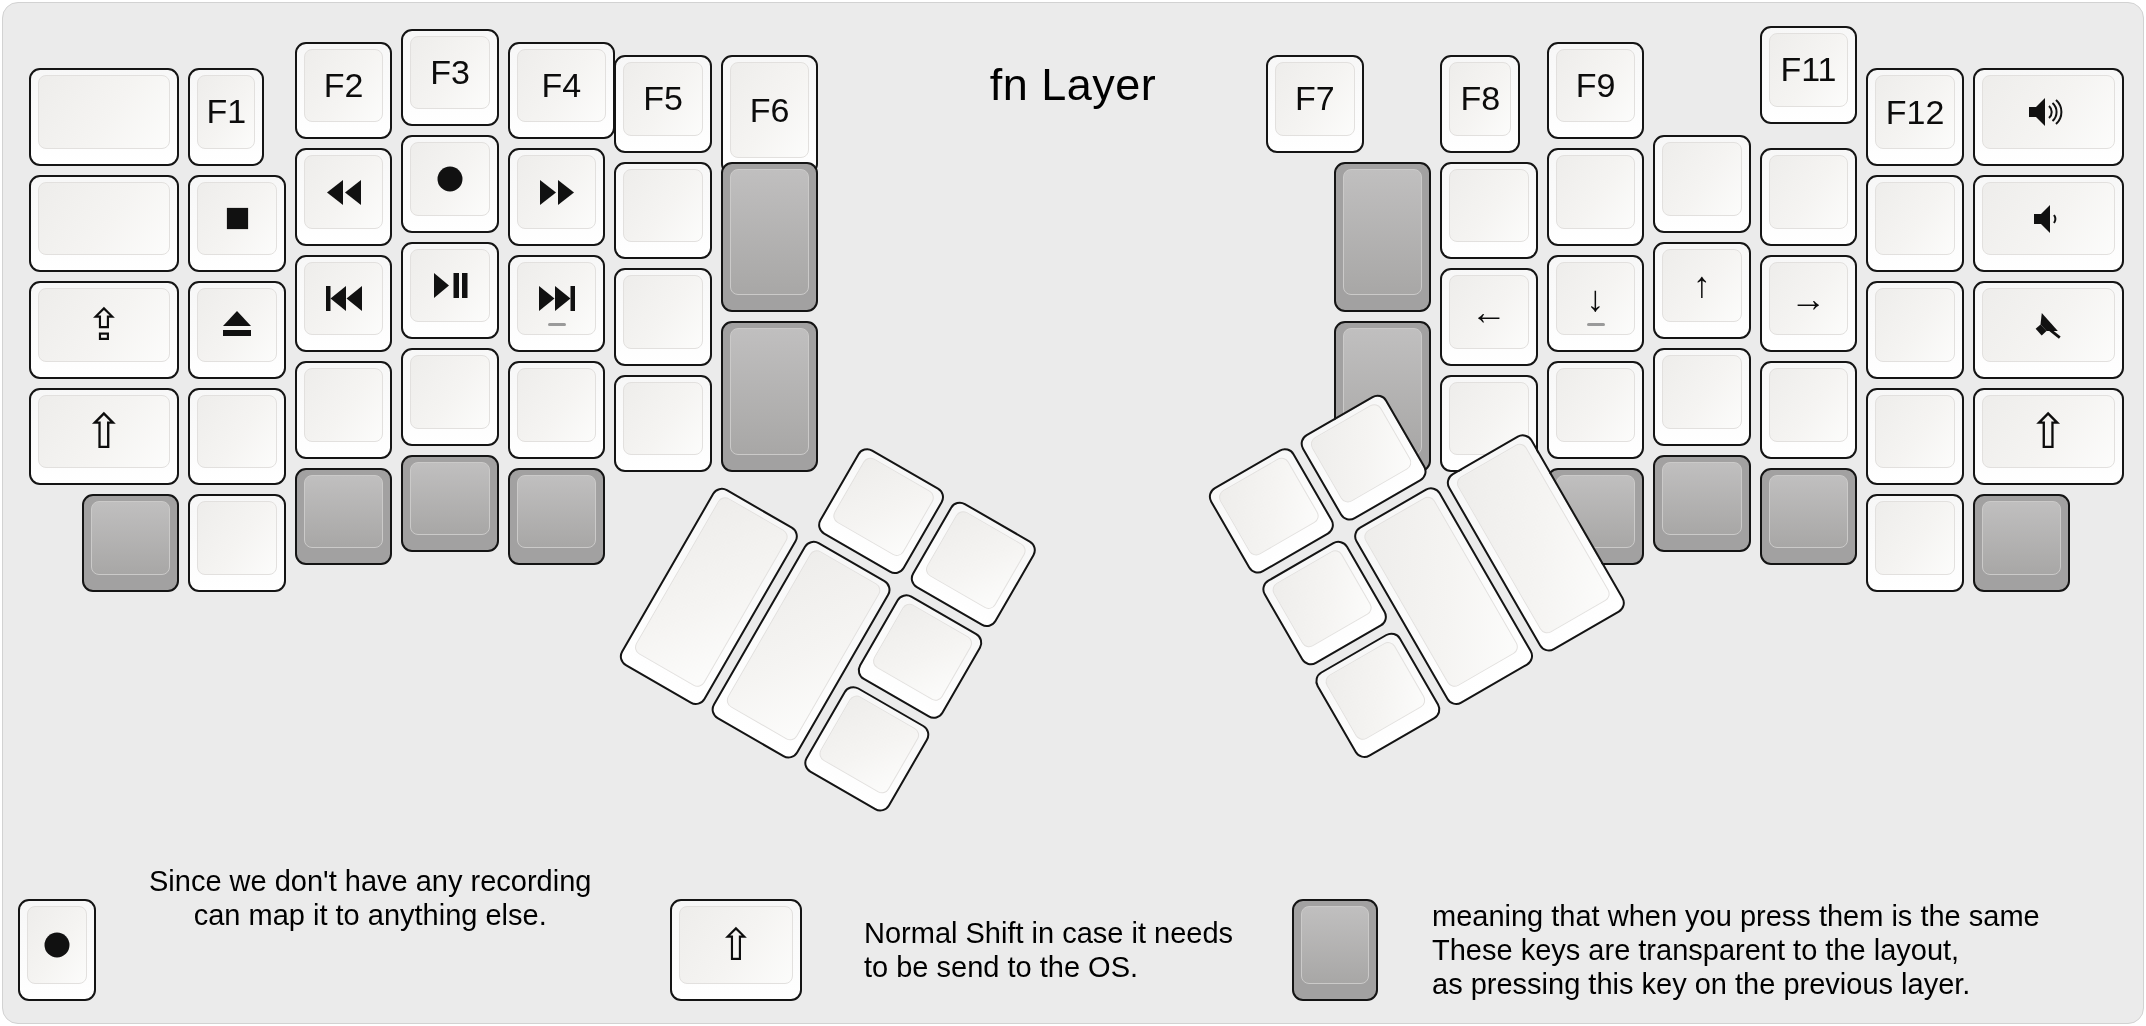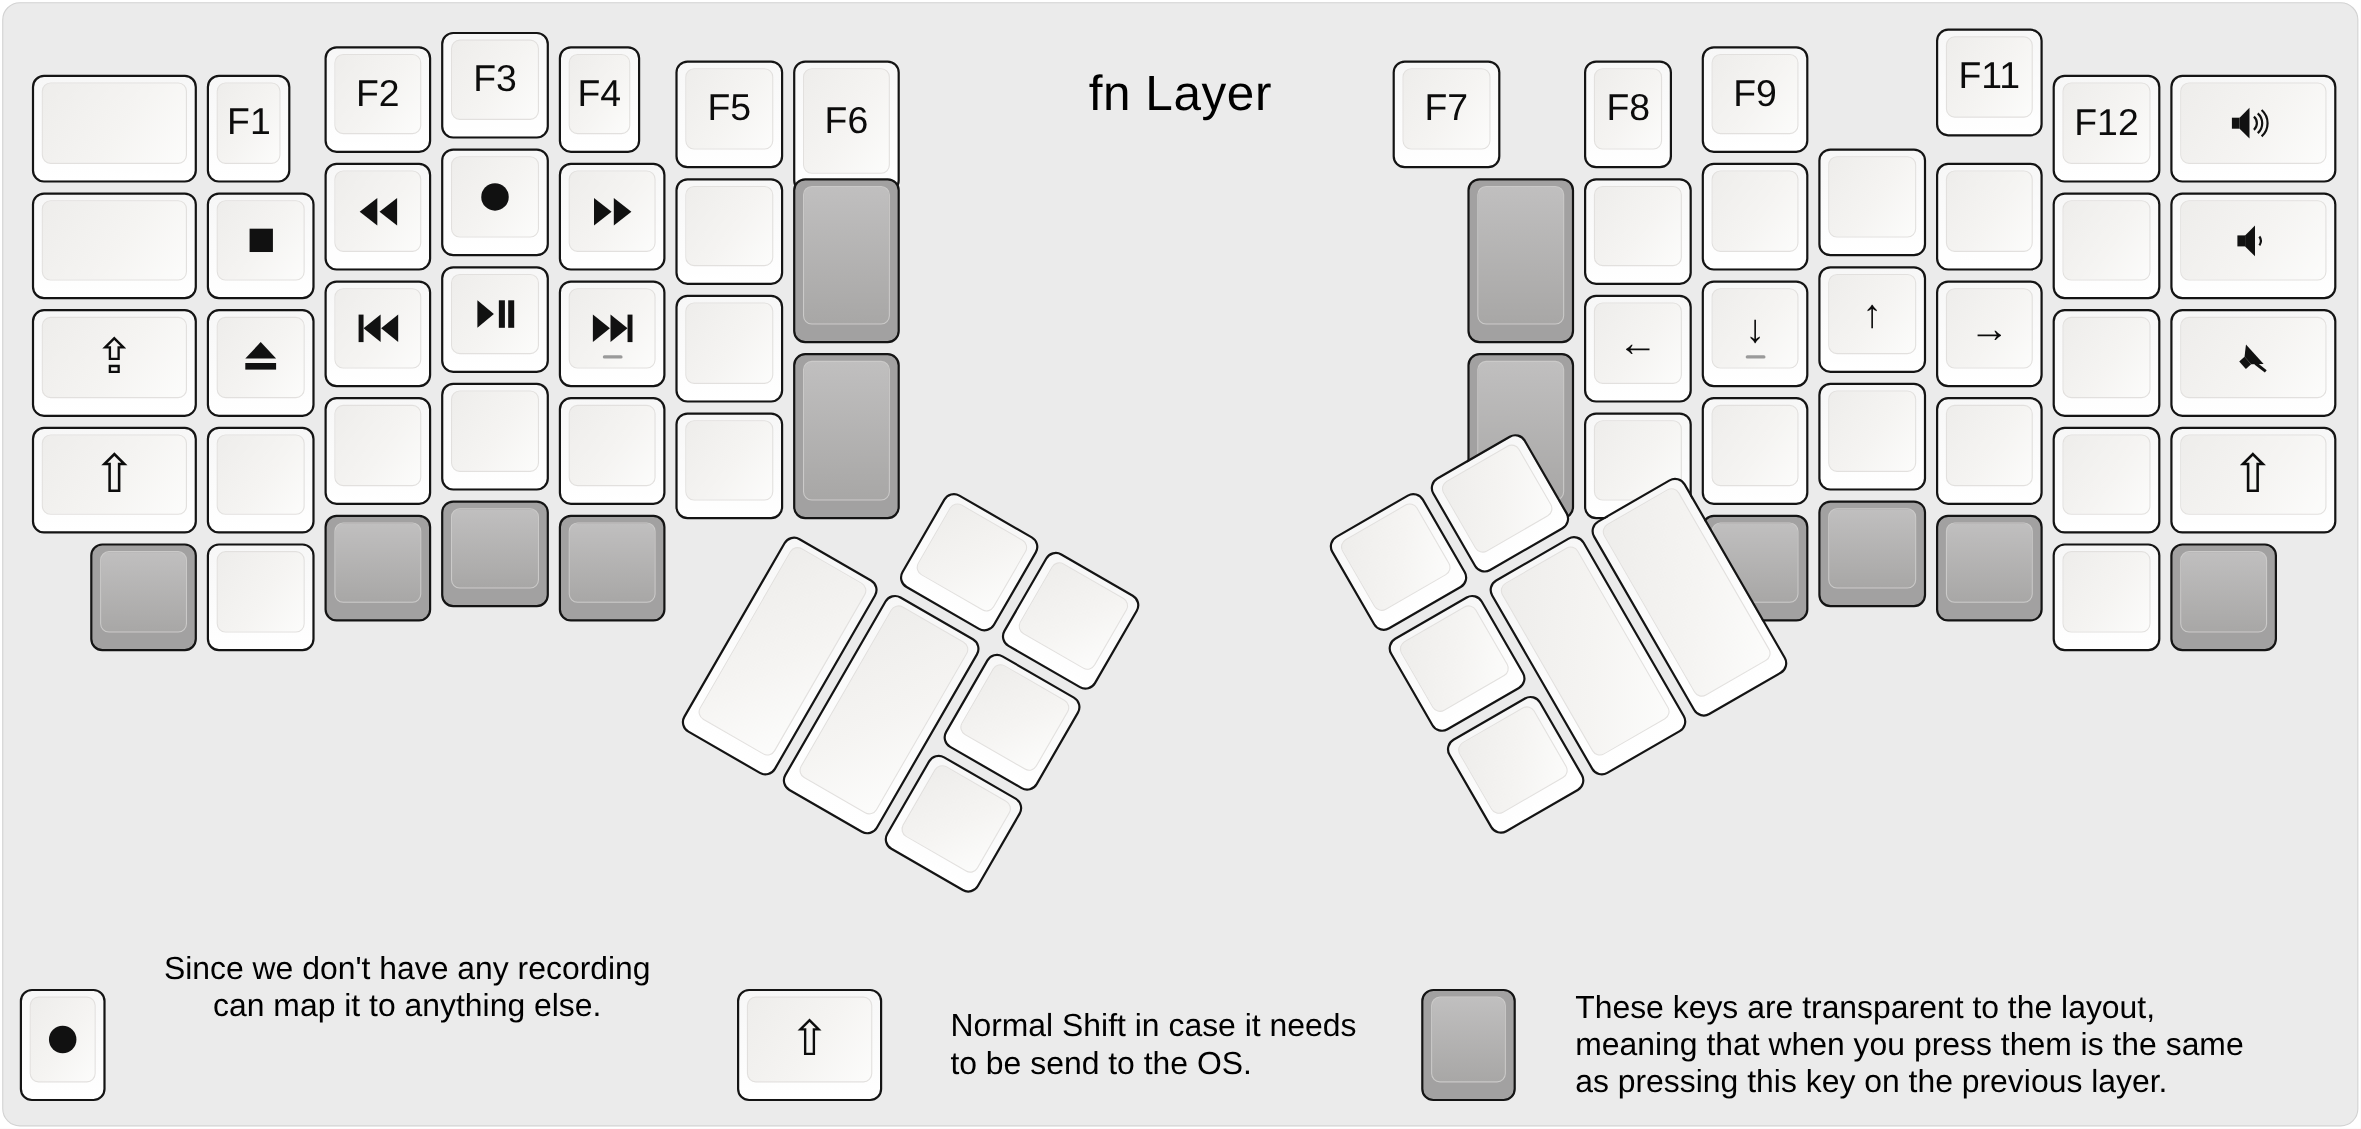--- a/index.html
+++ b/index.html
@@ -64,21 +64,21 @@
       <div class="key w" style="left: 291.75px; top: 38.8125px; width: 97.5px; height: 97.5px;">
         <div class="cap">
           <span class="klabel">F2</span>
         </div>
       </div>
       <div class="key w" style="left: 398.25px; top: 25.5px; width: 97.5px; height: 97.5px;">
         <div class="cap">
           <span class="klabel">F3</span>
         </div>
       </div>
-      <div class="key w" style="left: 504.75px; top: 38.8125px; width: 74px; height: 97.5px; text-decoration: underline;">
+      <div class="key w" style="left: 504.75px; top: 38.8125px; width: 107px; height: 97.5px; text-decoration: underline;">
         <div class="cap">
           <span class="klabel">F4</span>
         </div>
       </div>
       <div class="key w" style="left: 611.25px; top: 52.125px; width: 97.5px; height: 97.5px;">
         <div class="cap">
           <span class="klabel">F5</span>
         </div>
       </div>
       <div class="key w" style="left: 717.75px; top: 52.125px; width: 97.5px; height: 120px;">
@@ -436,19 +436,19 @@
       <div>Normal Shift in case it needs</div>
       <div>to be send to the OS.</div>
     </div>
 
     <div id="lg-key-2" class="legend-item-key" style="left:1289px; top:896px; width:86px; height:102px;">
         <div class="key g" style="left: 0px; top: 0px; width: 86px; height: 102px;">
           <div class="cap"></div>
         </div>
       </div>
     <div class="lg-text" style="left:1429px; top:896px;">
+      <div>meaning that when you press them is the same</div>
       <div>These keys are transparent to the layout,</div>
-      <div>meaning that when you press them is the same</div>
       <div>as pressing this key on the previous layer.</div>
     </div>
   </div>
 
 </div>
 
 </body></html>

